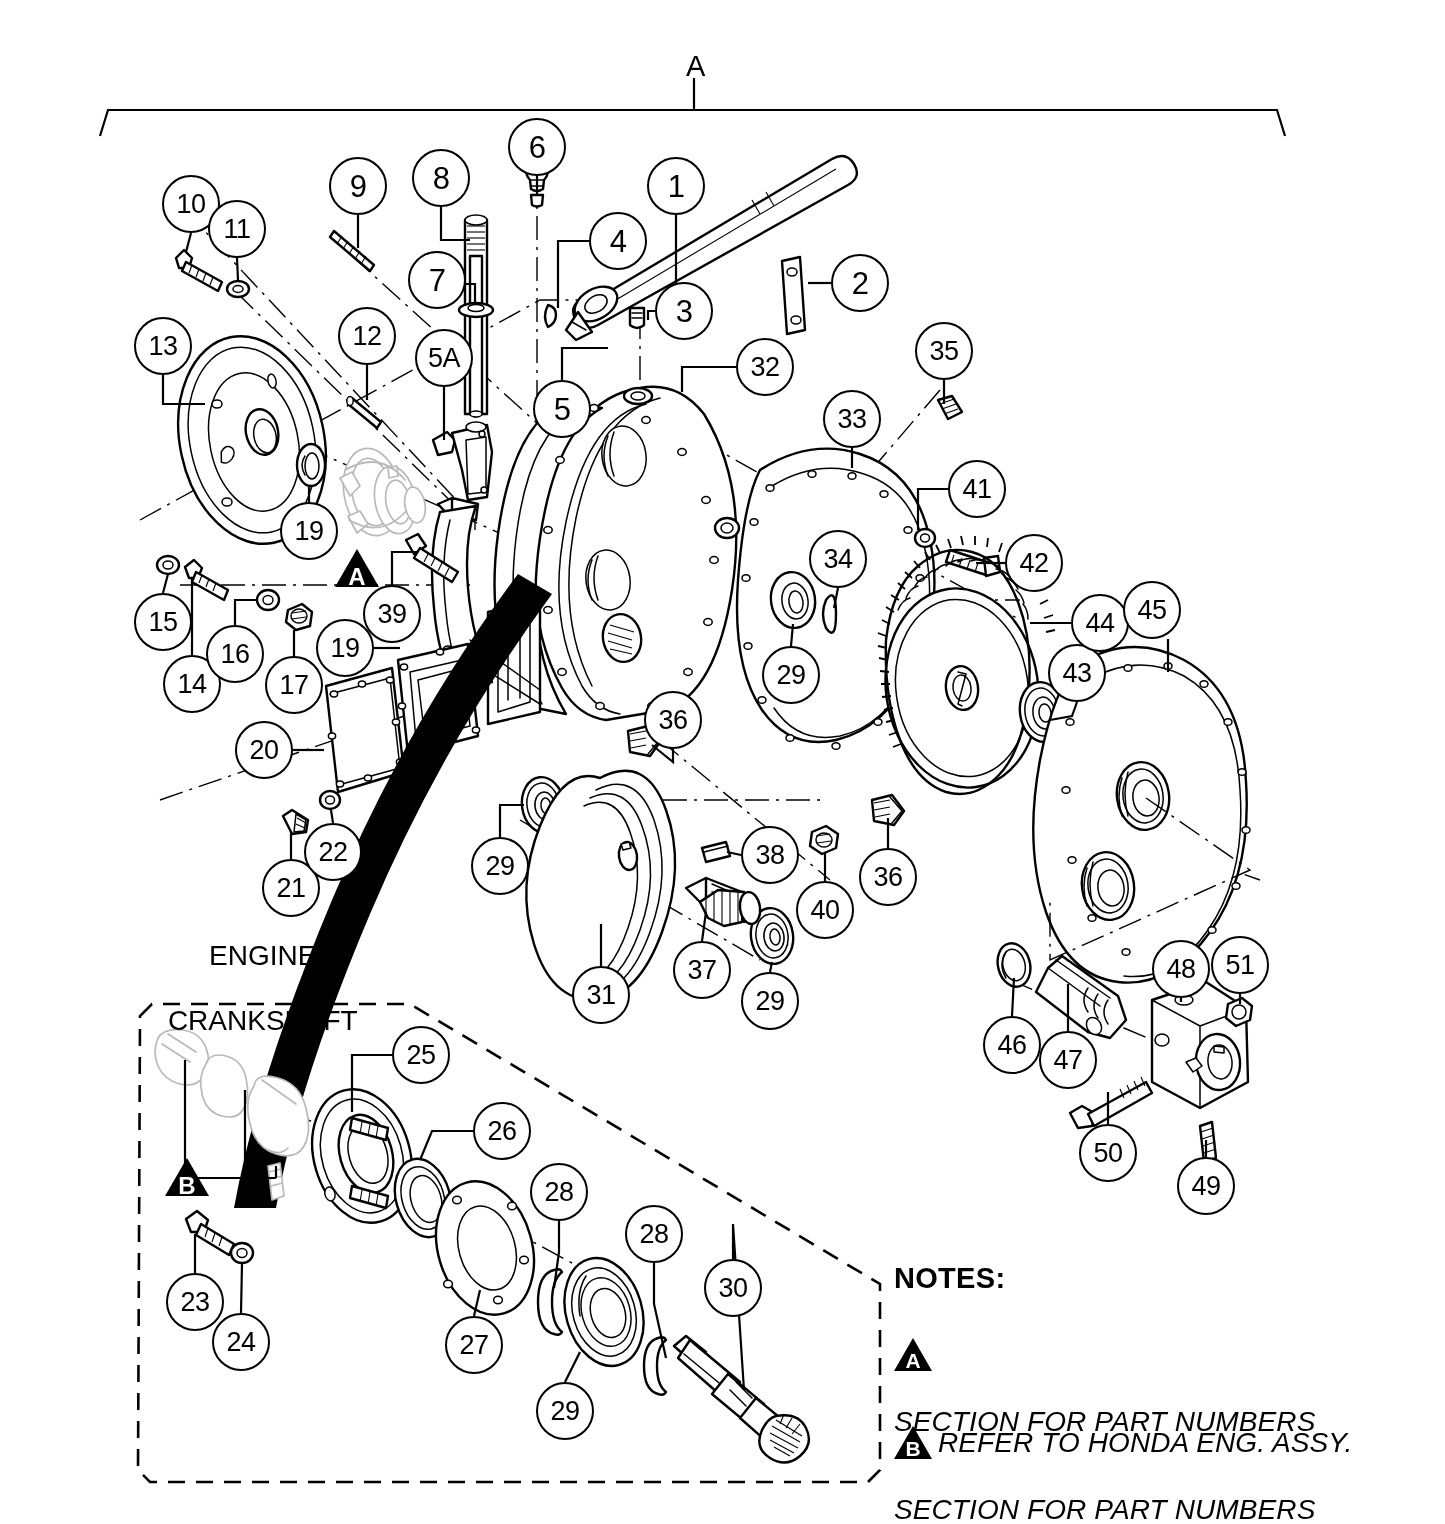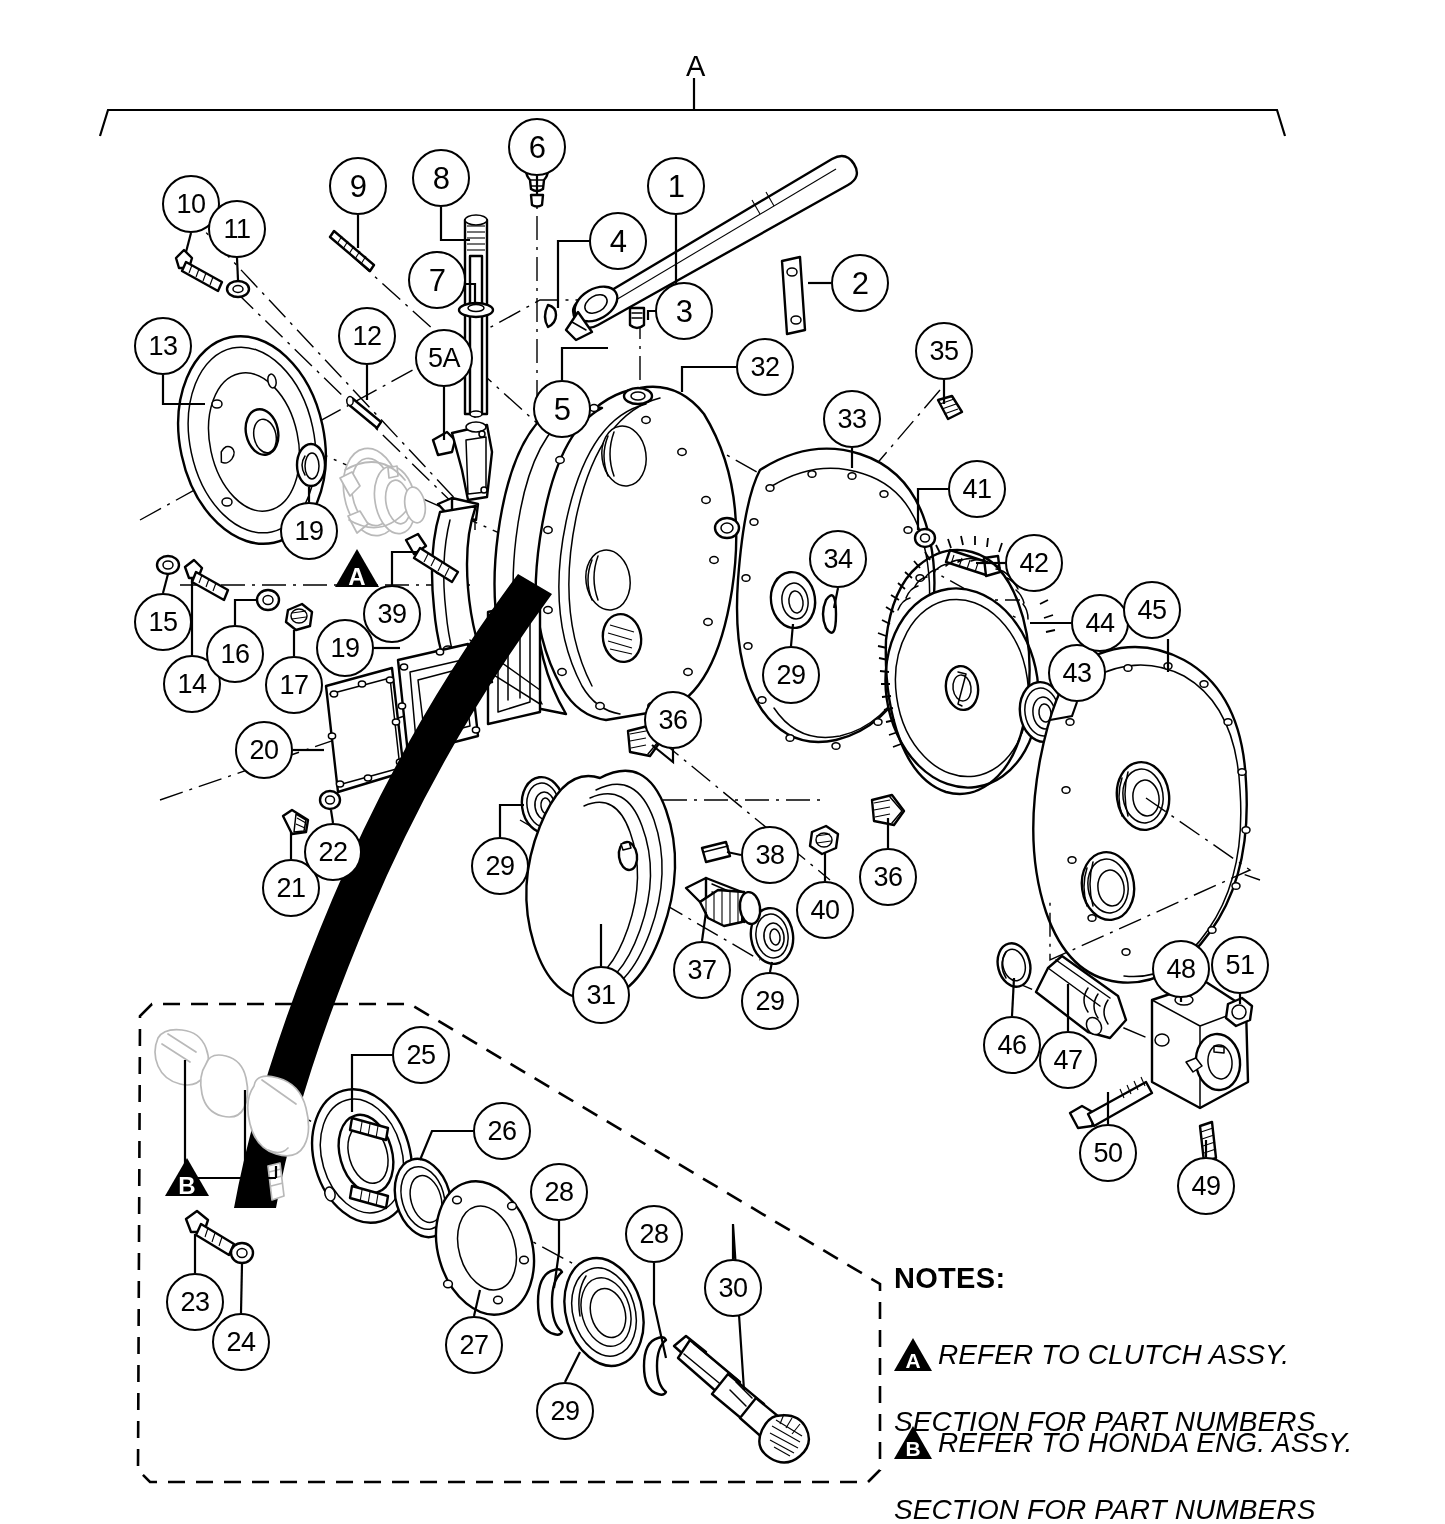--- a/index.html
+++ b/index.html
@@ -754,34 +754,37 @@
     <path class="ld" d="M1181 998 L1181 1002"></path>
     <path class="ld" d="M1206 1157 L1206 1140"></path>
     <path class="ld" d="M1108 1124 L1108 1092"></path>
     <path class="ld" d="M1240 994 L1240 1004"></path>
   </g>
 
 </svg>
 
 <div class="txt" id="lblA" style="left:686px;top:50px;">A</div>
 
+<div class="txt crank" style="left:130px;top:908px;width:250px;">
+  <span>ENGINE</span><br>
+  <span>CRANKSHAFT</span>
+</div>
 
 <div class="tri" style="left:335px;top:549px;">
   <span>A</span>
 </div>
 <div class="tri" style="left:165px;top:1158px;">
   <span>B</span>
 </div>
 
 <div class="txt note-head" style="left:894px;top:1262px;">NOTES:</div>
 
 <div class="txt" style="left:894px;top:1302px;width:430px;">
   <div class="noterow">
     <span class="notetri"><span>A</span></span>
-    <span class="note-body">REFER TO CLUTCH ASSY.</span>
   </div>
   <div class="note-body" style="margin-top:-2px;">SECTION FOR PART NUMBERS</div>
 </div>
 
 <div class="txt" style="left:894px;top:1390px;width:450px;">
   <div class="noterow">
     <span class="notetri"><span>B</span></span>
     <span class="note-body">REFER TO HONDA ENG. ASSY.</span>
   </div>
   <div class="note-body" style="margin-top:-2px;">SECTION FOR PART NUMBERS</div>

